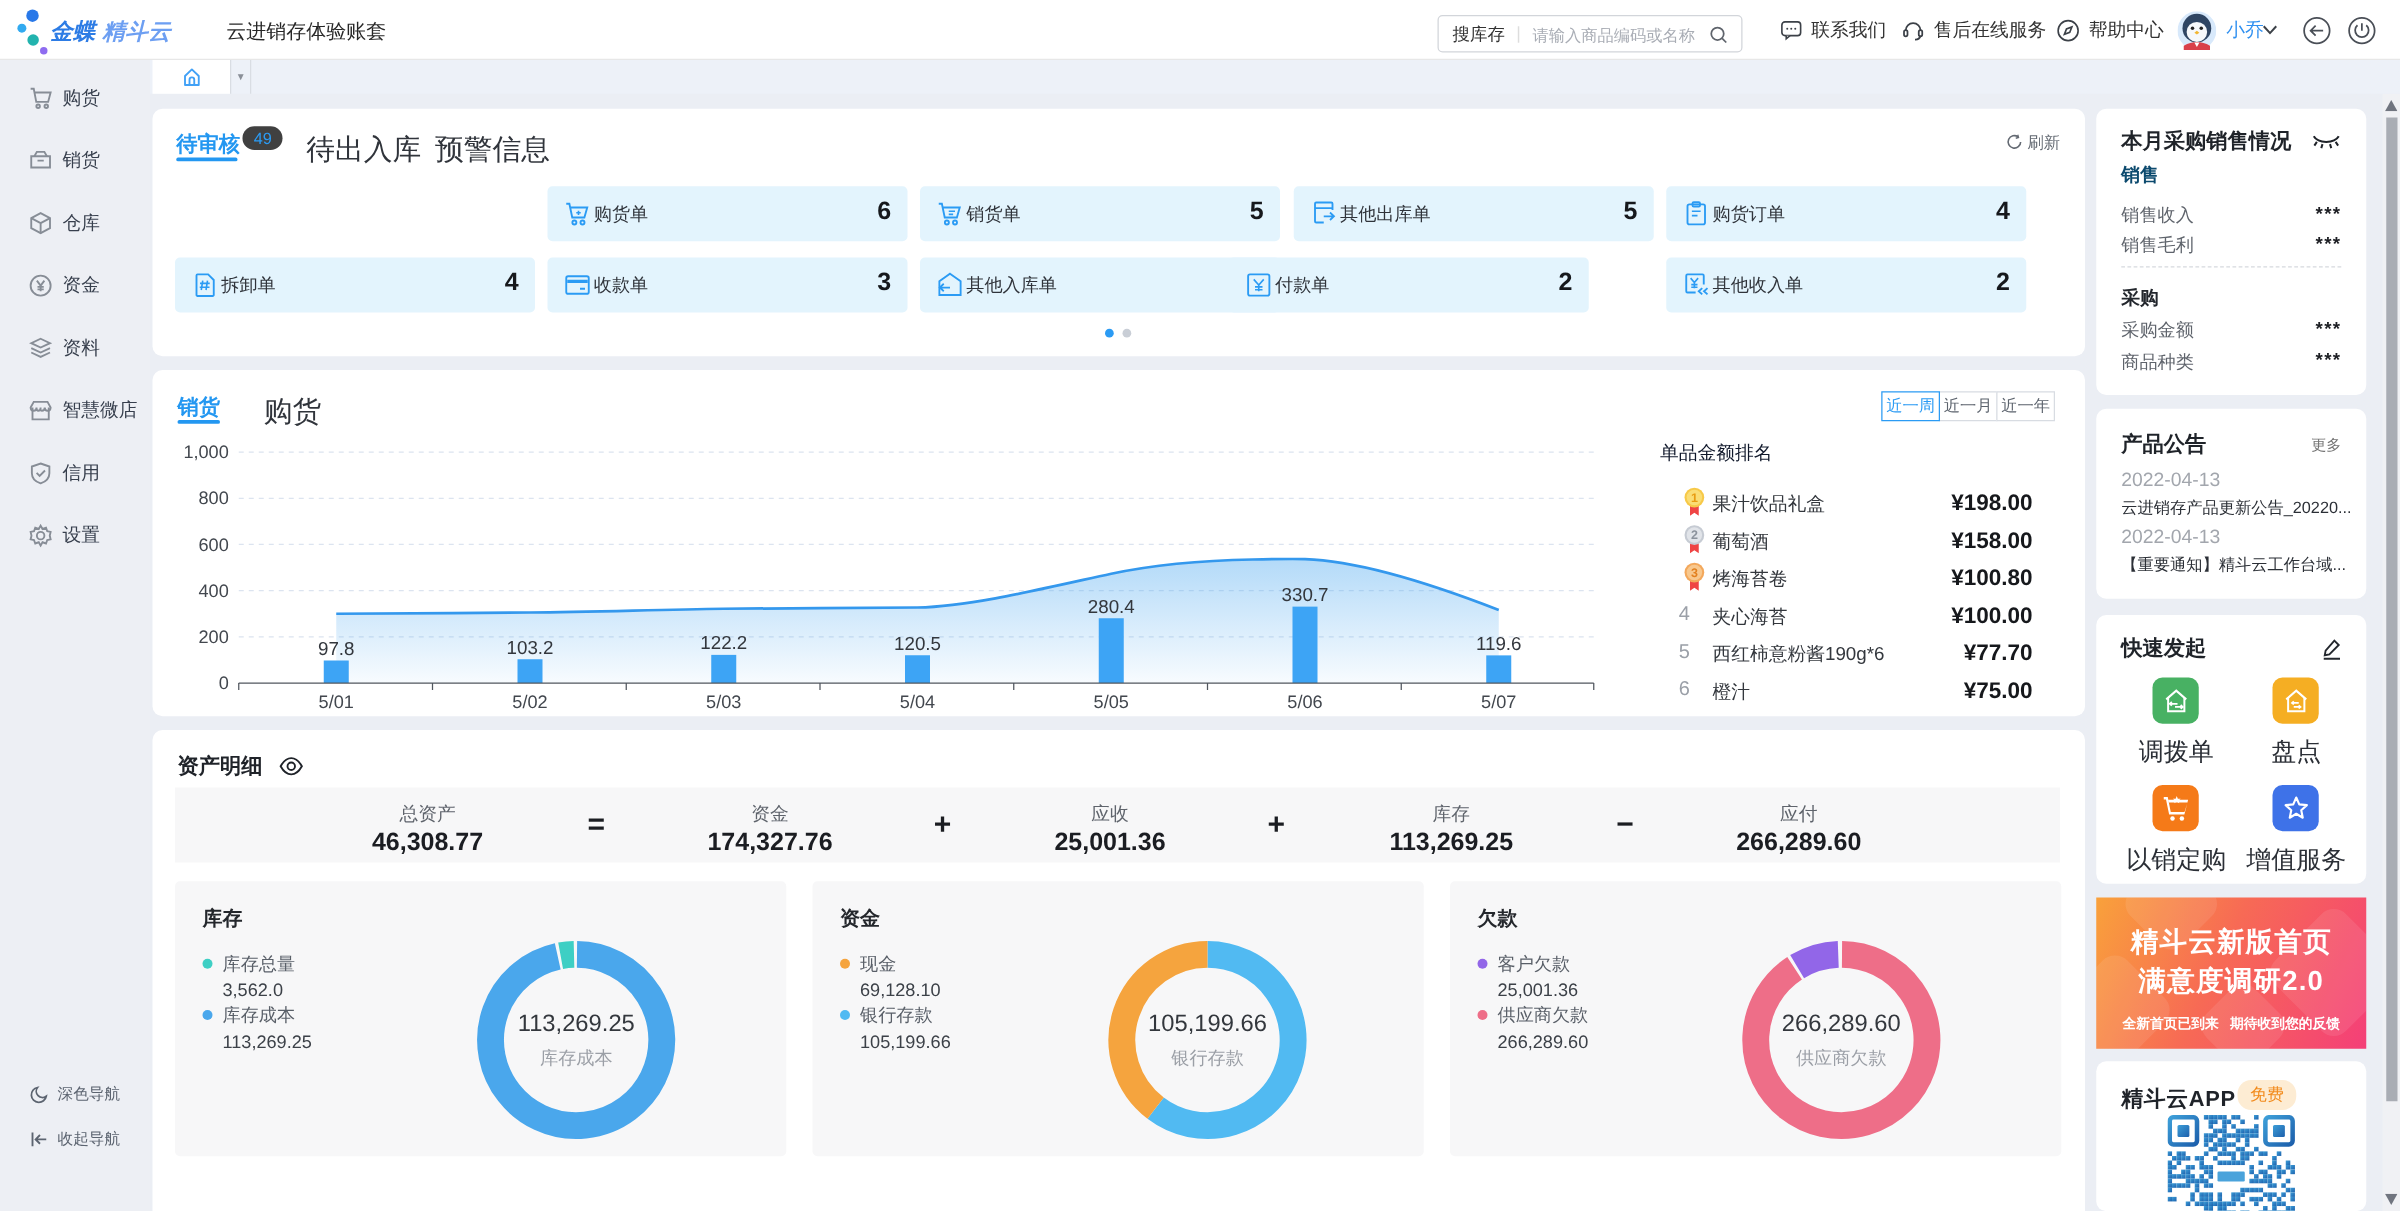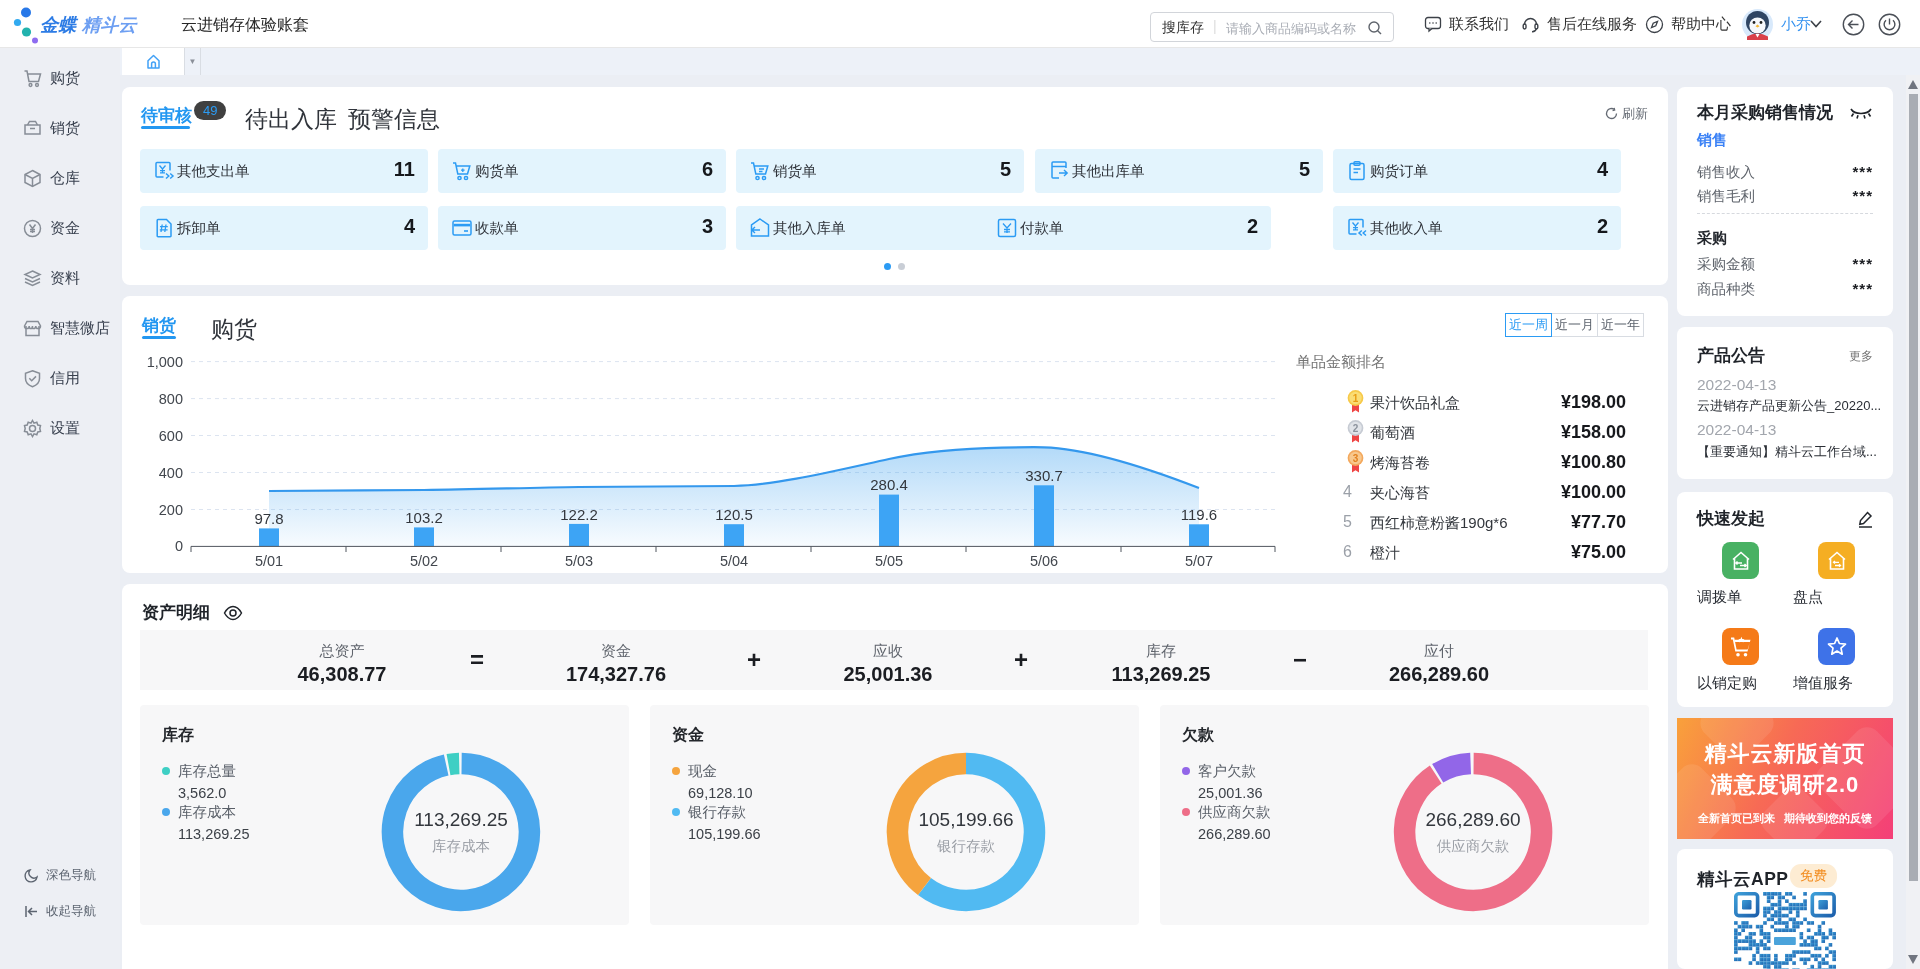--- a/index.html
+++ b/index.html
@@ -67,21 +67,21 @@
 .dcenter { position:absolute; top:42px; width:170px; text-align:center; }
 .dcenter .a { font-size:19px; color:#33373d; margin-top:62px; }
 .dcenter .b { font-size:14.5px; color:#9b9fa6; margin-top:6px; }
 
 .rpanel { position:absolute; left:1677px; width:216px; background:#fff; border-radius:8px; }
 .rpanel div { white-space:nowrap; }
 .rp-title { position:absolute; left:20px; font-size:17px; font-weight:bold; color:#1f2329; }
 .rrow { position:absolute; left:20px; width:176px; font-size:14.5px; color:#5f646c; }
 .rrow b { position:absolute; right:0; top:0; color:#1b1d22; font-size:15px; letter-spacing:1px; }
 .qicon { position:absolute; width:37px; height:37px; border-radius:8px; display:flex; align-items:center; justify-content:center; }
-.qlabel { position:absolute; width:88px; font-size:15px; color:#2b2f36; }
+.qlabel { position:absolute; width:88px; text-align:center; font-size:20px; color:#2b2f36; }
 #banner { position:absolute; left:1677px; top:718px; width:216px; height:121px; background:linear-gradient(115deg,#f9a13b 0%,#f76a55 45%,#f43f78 100%); overflow:hidden; }
 .bsq { position:absolute; background:rgba(255,255,255,0.09); border-radius:14px; transform:rotate(45deg); }
 .bline1 { position:absolute; left:0; top:21px; width:216px; text-align:center; font-size:22px; font-weight:bold; color:#fff; letter-spacing:1px; }
 .bline2 { position:absolute; left:0; top:52px; width:216px; text-align:center; font-size:22px; font-weight:bold; color:#fff; letter-spacing:1px; }
 .bline3 { position:absolute; left:0; top:93px; width:216px; text-align:center; font-size:11px; font-weight:bold; color:#fff; }
 #freetag { position:absolute; left:113px; top:15px; background:#fdecd3; color:#f28b1d; font-size:13.5px; border-radius:11px; padding:3px 10px; }
 
 #sb { position:absolute; left:1906px; top:75px; width:14px; height:894px; background:#f0f1f4; }
 #sb .thumb { position:absolute; left:3px; top:19px; width:9px; height:787px; background:#a9adb4; border-radius:0px; }
 </style>
@@ -218,29 +218,20 @@
 </div>
 <div class="card" id="card1">
   <div class="tab-active" style="left:19px;top:17px">待审核<span id="badge49">49</span></div>
   <div class="tab-underline" style="left:19px;top:39px;width:49px"></div>
   <div class="tab-plain" style="left:123px;top:17px">待出入库</div>
   <div class="tab-plain" style="left:226px;top:17px">预警信息</div>
   <div id="refresh"><svg style="vertical-align:-2px;margin-right:4px" width="13" height="13" viewBox="0 0 13 13" fill="none" stroke="#646a73" stroke-width="1.3">
         <path d="M11.5 6.5 A5 5 0 1 1 9.5 2.5"></path>
         <path d="M9.2 0.8 L9.8 3 L7.6 3.6" stroke-width="1.1"></path>
       </svg>刷新</div>
-  <div class="stat" style="left:18px;top:62px">
-    <svg width="23" height="22" viewBox="0 0 23 22" fill="none" stroke="#2b9bf4" stroke-width="1.5">
-        <path d="M17 10.5 V3.5 a1 1 0 0 0 -1 -1 H4 a1 1 0 0 0 -1 1 V16 a1 1 0 0 0 1 1 H10.5"></path>
-        <path d="M6.5 5.5 L9.5 9 L12.5 5.5 M9.5 9 L9.5 13.5 M7 10.7 H12 M7 12.8 H12" stroke-width="1.3"></path>
-        <path d="M13 13.5 L15.8 16 L13 18.5 M17.2 13.5 L20 16 L17.2 18.5" stroke-width="1.5"></path>
-      </svg>
-    <span class="lbl">其他支出单</span>
-      <span class="num">11</span>
-    </div>
   <div class="stat" style="left:316px;top:62px">
     <svg width="22" height="22" viewBox="0 0 22 22" fill="none" stroke="#2b9bf4" stroke-width="1.5">
         <path d="M2 3 H4.5 L6.8 14 H16.5 L18.8 6 H5"></path>
         <circle cx="8.5" cy="18" r="1.6"></circle>
         <circle cx="15" cy="18" r="1.6"></circle>
         <path d="M11.8 8.5 V12 M10 10.2 H13.6" stroke-width="1.3"></path>
       </svg>
     <span class="lbl">购货单</span>
       <span class="num">6</span>
     </div>
@@ -380,21 +371,21 @@
     </g>
     <g font-size="14.5" fill="#42474e" text-anchor="end">
       <text x="61" y="70.6">1,000</text>
         <text x="61" y="107.6">800</text>
         <text x="61" y="144.5">600</text>
       <text x="61" y="181.5">400</text>
         <text x="61" y="218.5">200</text>
         <text x="61" y="255.4">0</text>
     </g>
   </svg>
-  <div style="position:absolute;left:1174px;top:57px;font-size:15px;color:#737373">单品金额排名</div>
+  <div style="position:absolute;left:1206px;top:57px;font-size:15px;color:#0f172a">单品金额排名</div>
   <div class="rk-row" style="top:92px">
     <svg class="medal" width="22" height="27" viewBox="0 0 22 27">
         <path d="M7 13 L7 23.5 L10.5 21.2 L14 23.5 L14 13 Z" fill="#ef4444"></path>
         <circle cx="10.5" cy="9" r="7.9" fill="#f7c948"></circle>
         <circle cx="10.5" cy="9" r="6.2" fill="#fadd75"></circle>
         <text x="10.5" y="12.5" font-size="10" font-weight="bold" fill="#e89c12" text-anchor="middle">1</text>
       </svg>
     <span class="rk-name">果汁饮品礼盒</span>
       <span class="rk-price">¥198.00</span>
     </div>
@@ -502,21 +493,21 @@
         <div class="b">供应商欠款</div>
       </div>
   </div>
 </div>
 <div class="rpanel" style="top:87px;height:229px">
   <div class="rp-title" style="top:14px">本月采购销售情况</div>
   <svg class="abs" style="left:172px;top:20px" width="24" height="14" viewBox="0 0 24 14" fill="none" stroke="#1f2329" stroke-width="1.6">
       <path d="M2 2 C5.5 8 18.5 8 22 2"></path>
       <path d="M4.5 6.5 L2.5 9.5 M9 8.3 L8 11.5 M15 8.3 L16 11.5 M19.5 6.5 L21.5 9.5"></path>
     </svg>
-  <div class="rrow" style="top:44px;font-weight:bold;color:#3b82f6;font-size:15px">销售</div>
+  <div class="rrow" style="top:44px;font-weight:bold;color:#0c4a6e;font-size:15px">销售</div>
   <div class="rrow" style="top:76px">销售收入<b>***</b></div>
   <div class="rrow" style="top:100px">销售毛利<b>***</b></div>
   <div style="position:absolute;left:20px;top:126px;width:176px;border-top:1px dashed #d6d9de"></div>
   <div class="rrow" style="top:142px;font-weight:bold;color:#23272d;font-size:15px">采购</div>
   <div class="rrow" style="top:168px">采购金额<b>***</b></div>
   <div class="rrow" style="top:193px">商品种类<b>***</b></div>
 </div>
 <div class="rpanel" style="top:327px;height:152px">
   <div class="rp-title" style="top:17px">产品公告</div>
   <div style="position:absolute;right:20px;top:21px;font-size:12px;color:#737373">更多</div>

